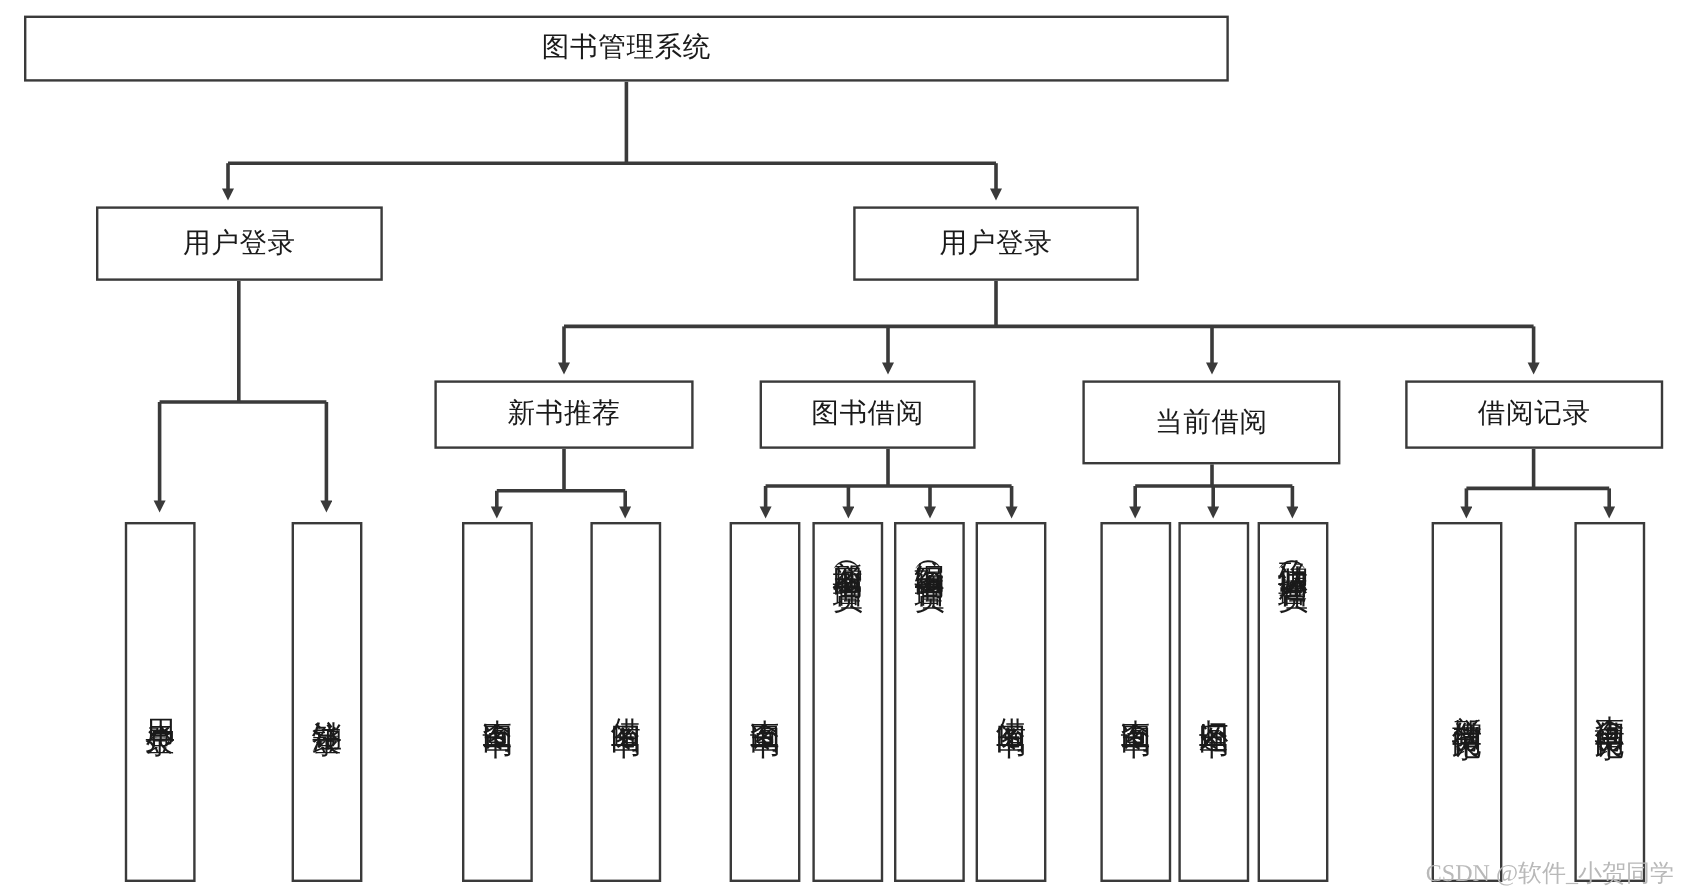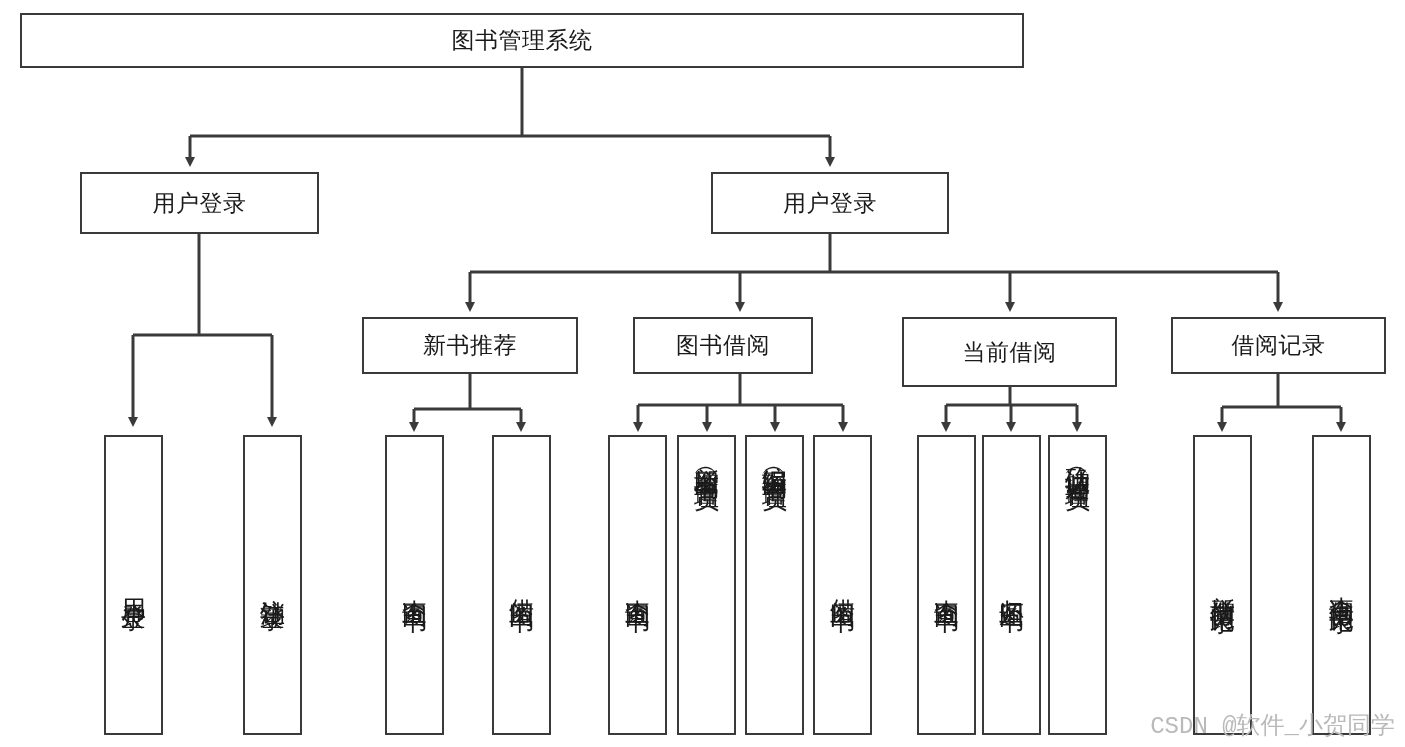--- a/index.html
+++ b/index.html
@@ -60,25 +60,25 @@
     white-space: nowrap;
   }
   .node.v.mid {
     align-items: center;
     padding-top: 0;
   }
   #watermark {
     position: absolute;
     right: 10px;
     bottom: 6px;
-    font-size: 24px;
+    font-size: 20px;
     color: #b9b9b9;
     white-space: nowrap;
     z-index: 5;
-    font-family: Liberation Mono, monospace;
+    font-family: Liberation Serif, serif;
   }
 </style>
 </head>
 <body>
 
 <div id="canvas">
 
   <svg id="edges" viewBox="0 0 1405 747" xmlns="http://www.w3.org/2000/svg">
     <defs>
       <marker id="arrow" markerWidth="12" markerHeight="12" refX="1" refY="5" orient="auto" markerUnits="userSpaceOnUse">

